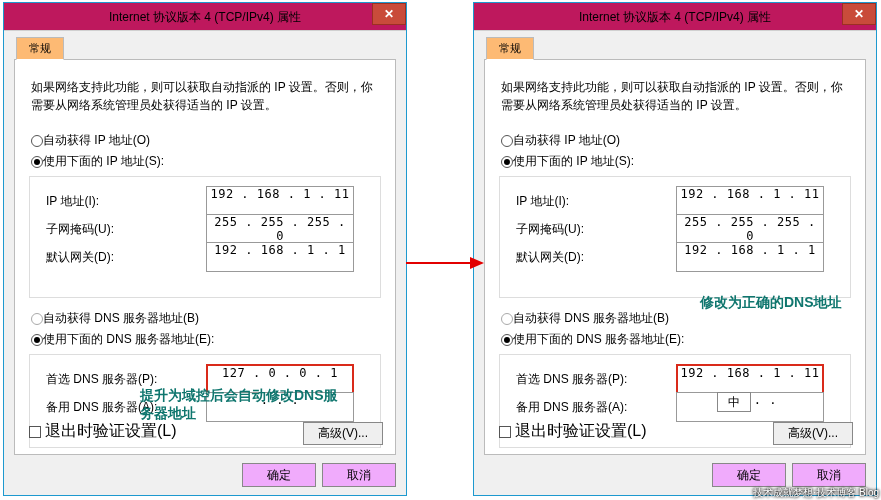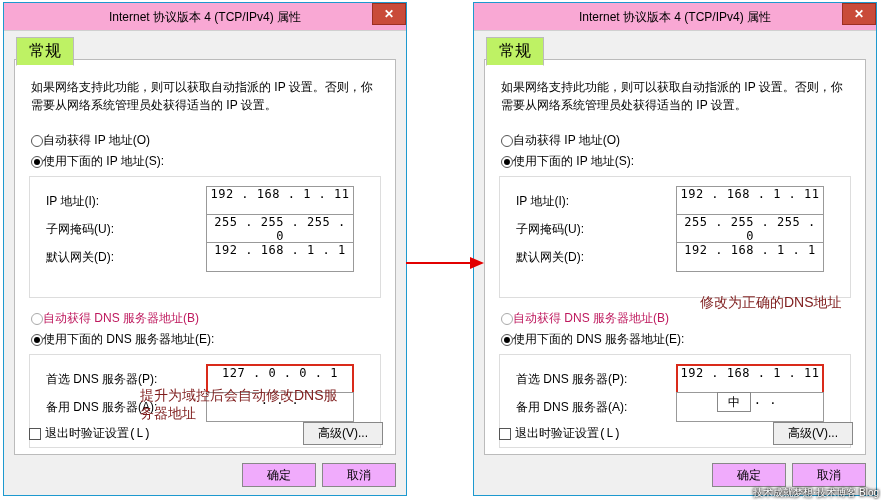--- a/index.html
+++ b/index.html
@@ -17,21 +17,21 @@
   .dialog {
     position: absolute;
     width: 404px;
     height: 494px;
     border: 1px solid #1d99cf;
     background: #f0f0f0;
   }
   .dialog.left { left: 3px; top: 2px; }
   .dialog.right { left: 473px; top: 2px; }
   .titlebar {
-    background: #f9a8d4;
+    background: #be185d;
     height: 28px;
     border-bottom: 1px solid #d0d0d0;
     position: relative;
   }
   .titlebar-text {
     position: absolute;
     left: 0; right: 0;
     text-align: center;
     line-height: 28px;
     font-size: 12px;
@@ -49,25 +49,25 @@
     border: 1px solid #9c2f22;
   }
   .tab-host {
     position: absolute;
     left: 10px; right: 10px; top: 34px; bottom: 40px;
   }
   .tab-label {
     position: absolute;
     left: 2px;
     top: 0;
-    background: #bef264;
+    background: #fdba74;
     border: 1px solid #bbb;
     border-bottom: 1px solid #fff;
     padding: 3px 12px;
-    font-size: 16px;
+    font-size: 11px;
     z-index: 2;
   }
   .tab-panel {
     position: absolute;
     left: 0; right: 0; top: 22px; bottom: 0;
     background: #fff;
     border: 1px solid #bbb;
     padding: 14px;
   }
   .desc {
@@ -91,21 +91,21 @@
   }
   .radio.checked::after {
     content: "";
     width: 6px; height: 6px;
     background: #000;
     border-radius: 50%;
     position: absolute;
     left: 2px; top: 2px;
   }
   .radio.disabled { border-color: #aaa; }
-  .disabled-text { color: #be185d; text-align: center; }
+  .disabled-text { color: #000000; text-align: center; }
   .field-group {
     border: 1px solid #ddd;
     margin: 6px 0 12px 0;
     padding: 8px 10px 24px 16px;
   }
   .field-row {
     display: flex;
     align-items: center;
     margin: 4px 0;
     height: 24px;
@@ -125,25 +125,24 @@
     text-align: center;
   }
   .ip-input.highlight {
     border: 2px solid #d92a1a;
   }
   .checkbox-row {
     display: flex;
     align-items: center;
     gap: 4px;
     margin-top: 6px;
-    font-size: 12px;
+    font-size: 16px;
     position: absolute;
     bottom: 12px;
     left: 14px;
-    font-family: Liberation Mono, monospace;
   }
   .checkbox {
     width: 12px; height: 12px;
     border: 1px solid #555;
     background: #fff;
   }
   .advanced-btn {
     position: absolute;
     right: 12px;
     bottom: 9px;
@@ -171,23 +170,23 @@
   .arrow {
     position: absolute;
     left: 406px;
     top: 256px;
     width: 78px;
     height: 14px;
   }
   .arrow svg { display:block; }
   .annotation {
     position: absolute;
-    color: #7f1d1d;
+    color: #0f766e;
     font-size: 14px;
-    font-weight: normal;
+    font-weight: bold;
     line-height: 1.3;
     pointer-events:none;
   }
   .ann-left { left: 140px; top: 386px; width: 200px; }
   .ann-right { left: 700px; top: 293px; width: 170px; }
   .watermark {
     position: absolute;
     right: 2px;
     bottom: 2px;
     color: #fff;

